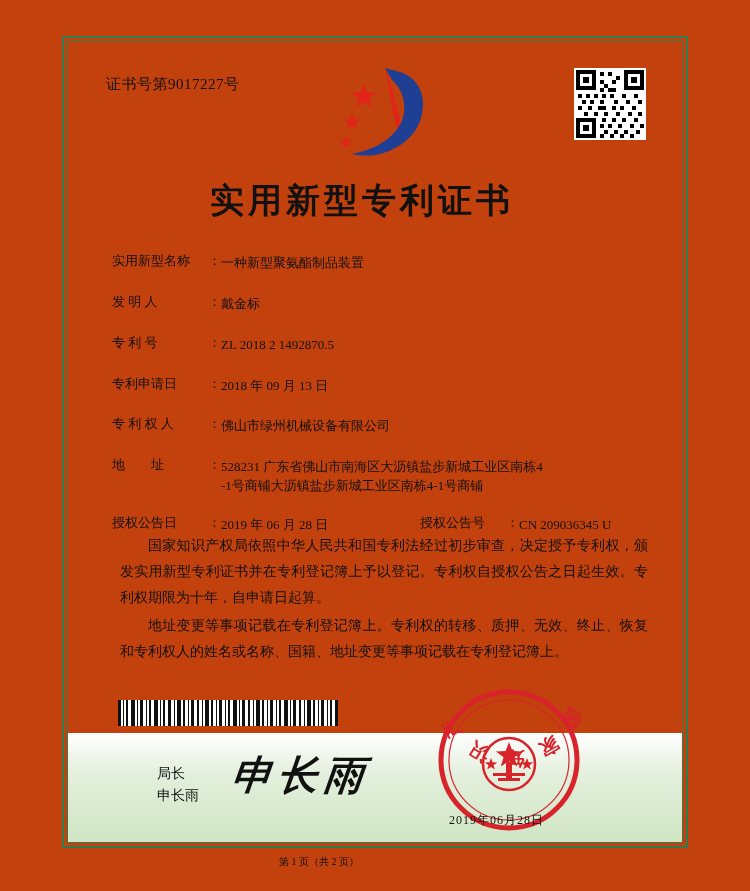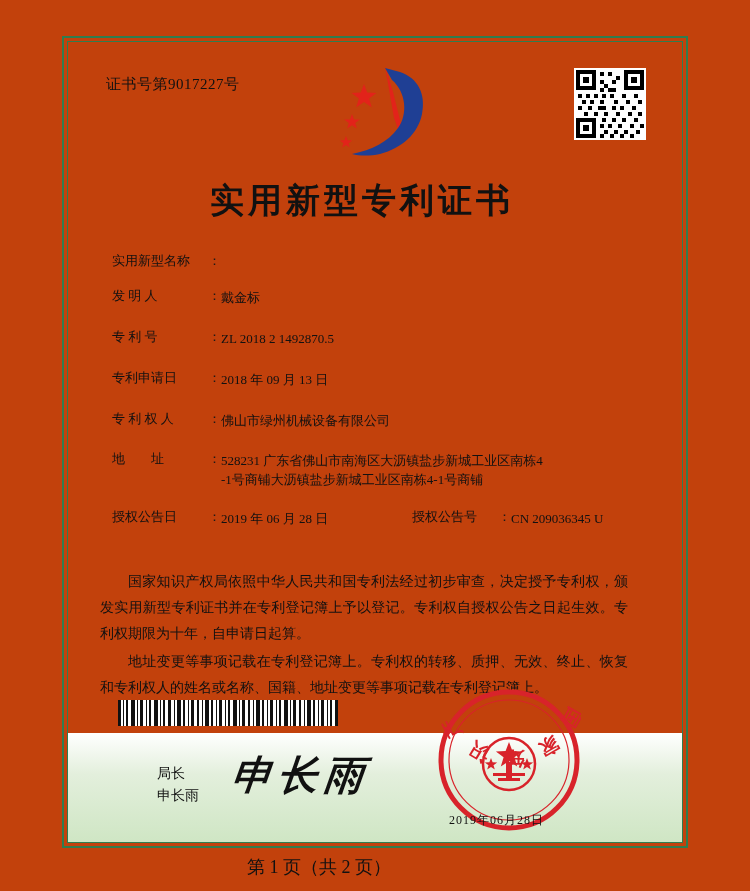--- a/index.html
+++ b/index.html
@@ -123,36 +123,36 @@
     color: #111;
     white-space: pre-line;
     line-height: 1.45;
   }
   .field-row.tight { margin-bottom: 20px; }
 
   .pub-row {
     display: flex;
     align-items: flex-start;
     margin-bottom: 16px;
+    gap: 8px;
   }
   .pub-left { display: flex; flex: 0 0 300px; }
   .pub-right { display: flex; flex: 1 1 auto; }
   .pub-right .field-label { width: 86px; flex: 0 0 86px; }
 
   
   .paragraphs {
     position: absolute;
-    left: 100px;
+    left: 120px;
     top: 533px;
     width: 528px;
     font-size: 14px;
     line-height: 1.85;
     color: #111;
     text-align: justify;
-    margin-top: 36px;
   }
   .paragraphs p {
     margin: 0 0 2px 0;
     text-indent: 28px;
   }
 
   
   .barcode {
     position: absolute;
     left: 118px;
@@ -201,21 +201,21 @@
     letter-spacing: 1px;
   }
 
   
   .footer {
     position: absolute;
     left: 0;
     top: 855px;
     width: 638px;
     text-align: center;
-    font-size: 18px;
+    font-size: 10px;
     color: #111;
   }
 
   .seal-ring-text {
     font-size: 19px;
     font-weight: bold;
     fill: #d8232a;
     font-family: "Liberation Serif", serif;
   }
 </style>
@@ -306,20 +306,21 @@
         <rect x="56" y="66" width="4" height="4"></rect>
     </g>
   </svg>
 
   <div class="title">实用新型专利证书</div>
 
   <div class="fields">
     <div class="field-row">
       <span class="field-label">实用新型名称</span>
       <span class="field-colon">：</span>
+      <span class="field-value">一种新型聚氨酯制品装置</span>
     </div>
     <div class="field-row">
       <span class="field-label">发 明 人</span>
       <span class="field-colon">：</span>
       <span class="field-value">戴金标</span>
     </div>
     <div class="field-row">
       <span class="field-label">专 利 号</span>
       <span class="field-colon">：</span>
       <span class="field-value">ZL 2018 2 1492870.5</span>

